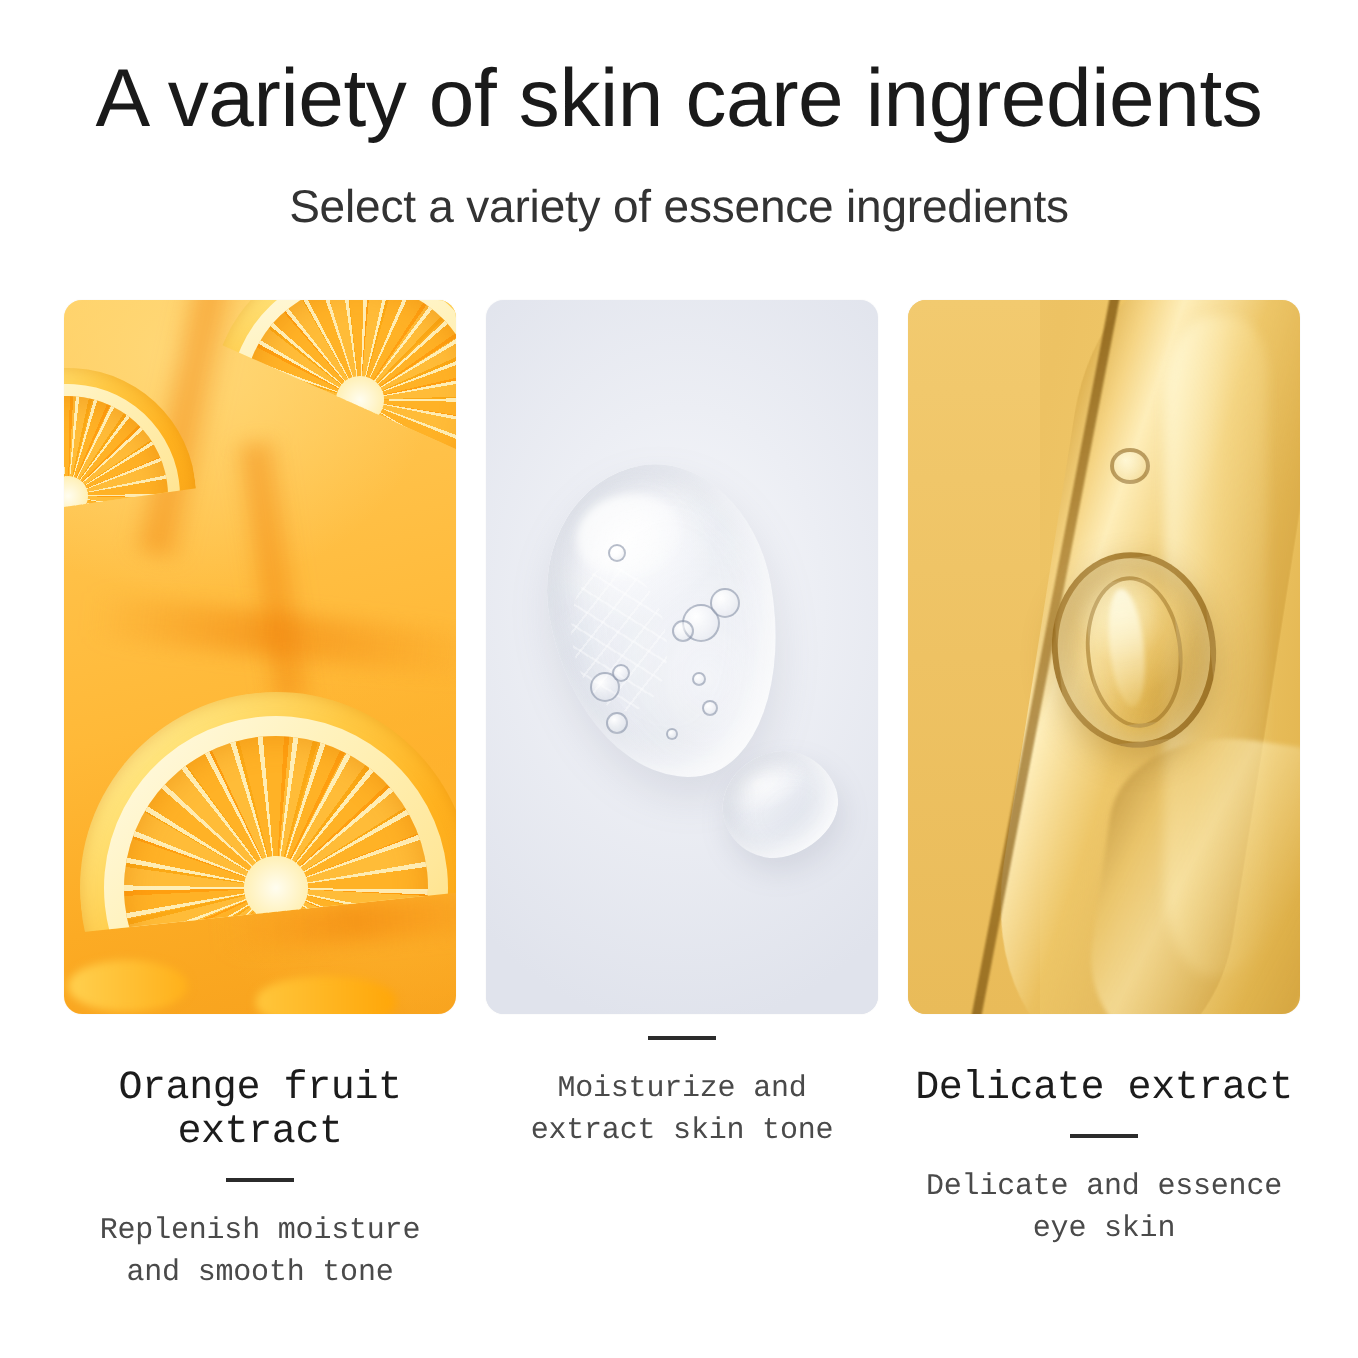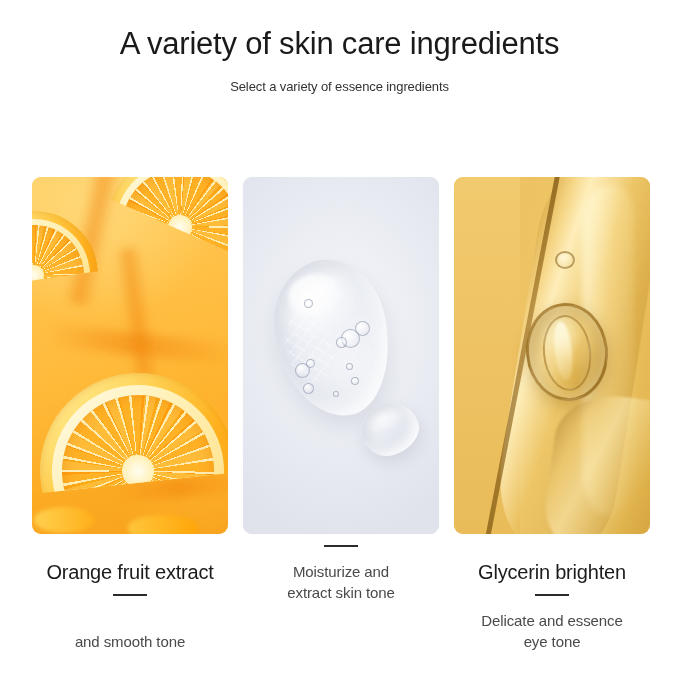--- a/index.html
+++ b/index.html
@@ -14,43 +14,44 @@
     overflow: hidden;
     position: relative;
   }
 
   
   .header {
     text-align: center;
     padding-top: 26px;
   }
   .main-title {
-    font-size: 31px;
+    font-size: 41px;
     font-weight: 400;
     color: #1a1a1a;
     letter-spacing: -0.2px;
     line-height: 1.15;
     margin: 0;
   }
   .sub-title {
-    font-size: 13px;
+    font-size: 23px;
     font-weight: 400;
     color: #333333;
     margin: 17px 0 0 0;
     letter-spacing: -0.1px;
   }
 
   
   .cards-row {
     position: absolute;
-    top: 177px;
+    top: 150px;
     left: 32px;
     width: 618px;
     display: flex;
     justify-content: space-between;
+    font-family: Liberation Mono, monospace;
   }
   .card-col {
     width: 196px;
     display: flex;
     flex-direction: column;
     align-items: center;
   }
   .card-image {
     width: 196px;
     height: 357px;
@@ -427,21 +428,21 @@
         </div>
 
         <div class="orange-glow"></div>
         <div class="orange-glow2"></div>
       </div>
     </div>
     <div class="caption">
       <p class="caption-title">Orange fruit extract</p>
       <div class="caption-divider"></div>
       <p class="caption-desc">
-        <br>
+        <span>Replenish moisture</span><br>
         <span>and smooth tone</span>
       </p>
     </div>
   </div>
 
   <div class="card-col">
     <div class="card-image">
       <div class="gel-bg">
         <div class="gel-drop"></div>
         <div class="gel-drop-small"></div>
@@ -472,22 +473,22 @@
         <div class="oil-flat"></div>
         <div class="oil-stream"></div>
         <div class="oil-highlight"></div>
         <div class="oil-edge"></div>
         <div class="oil-tail"></div>
         <div class="oil-mini-bubble"></div>
         <div class="oil-bubble"></div>
       </div>
     </div>
     <div class="caption">
-      <p class="caption-title">Glycerin brighten</p>
+      <p class="caption-title">Delicate extract</p>
       <div class="caption-divider"></div>
       <p class="caption-desc">
         <span>Delicate and essence</span><br>
-        <span>eye tone</span>
+        <span>eye skin</span>
       </p>
     </div>
   </div>
 
 </div>
 
 </body></html>

